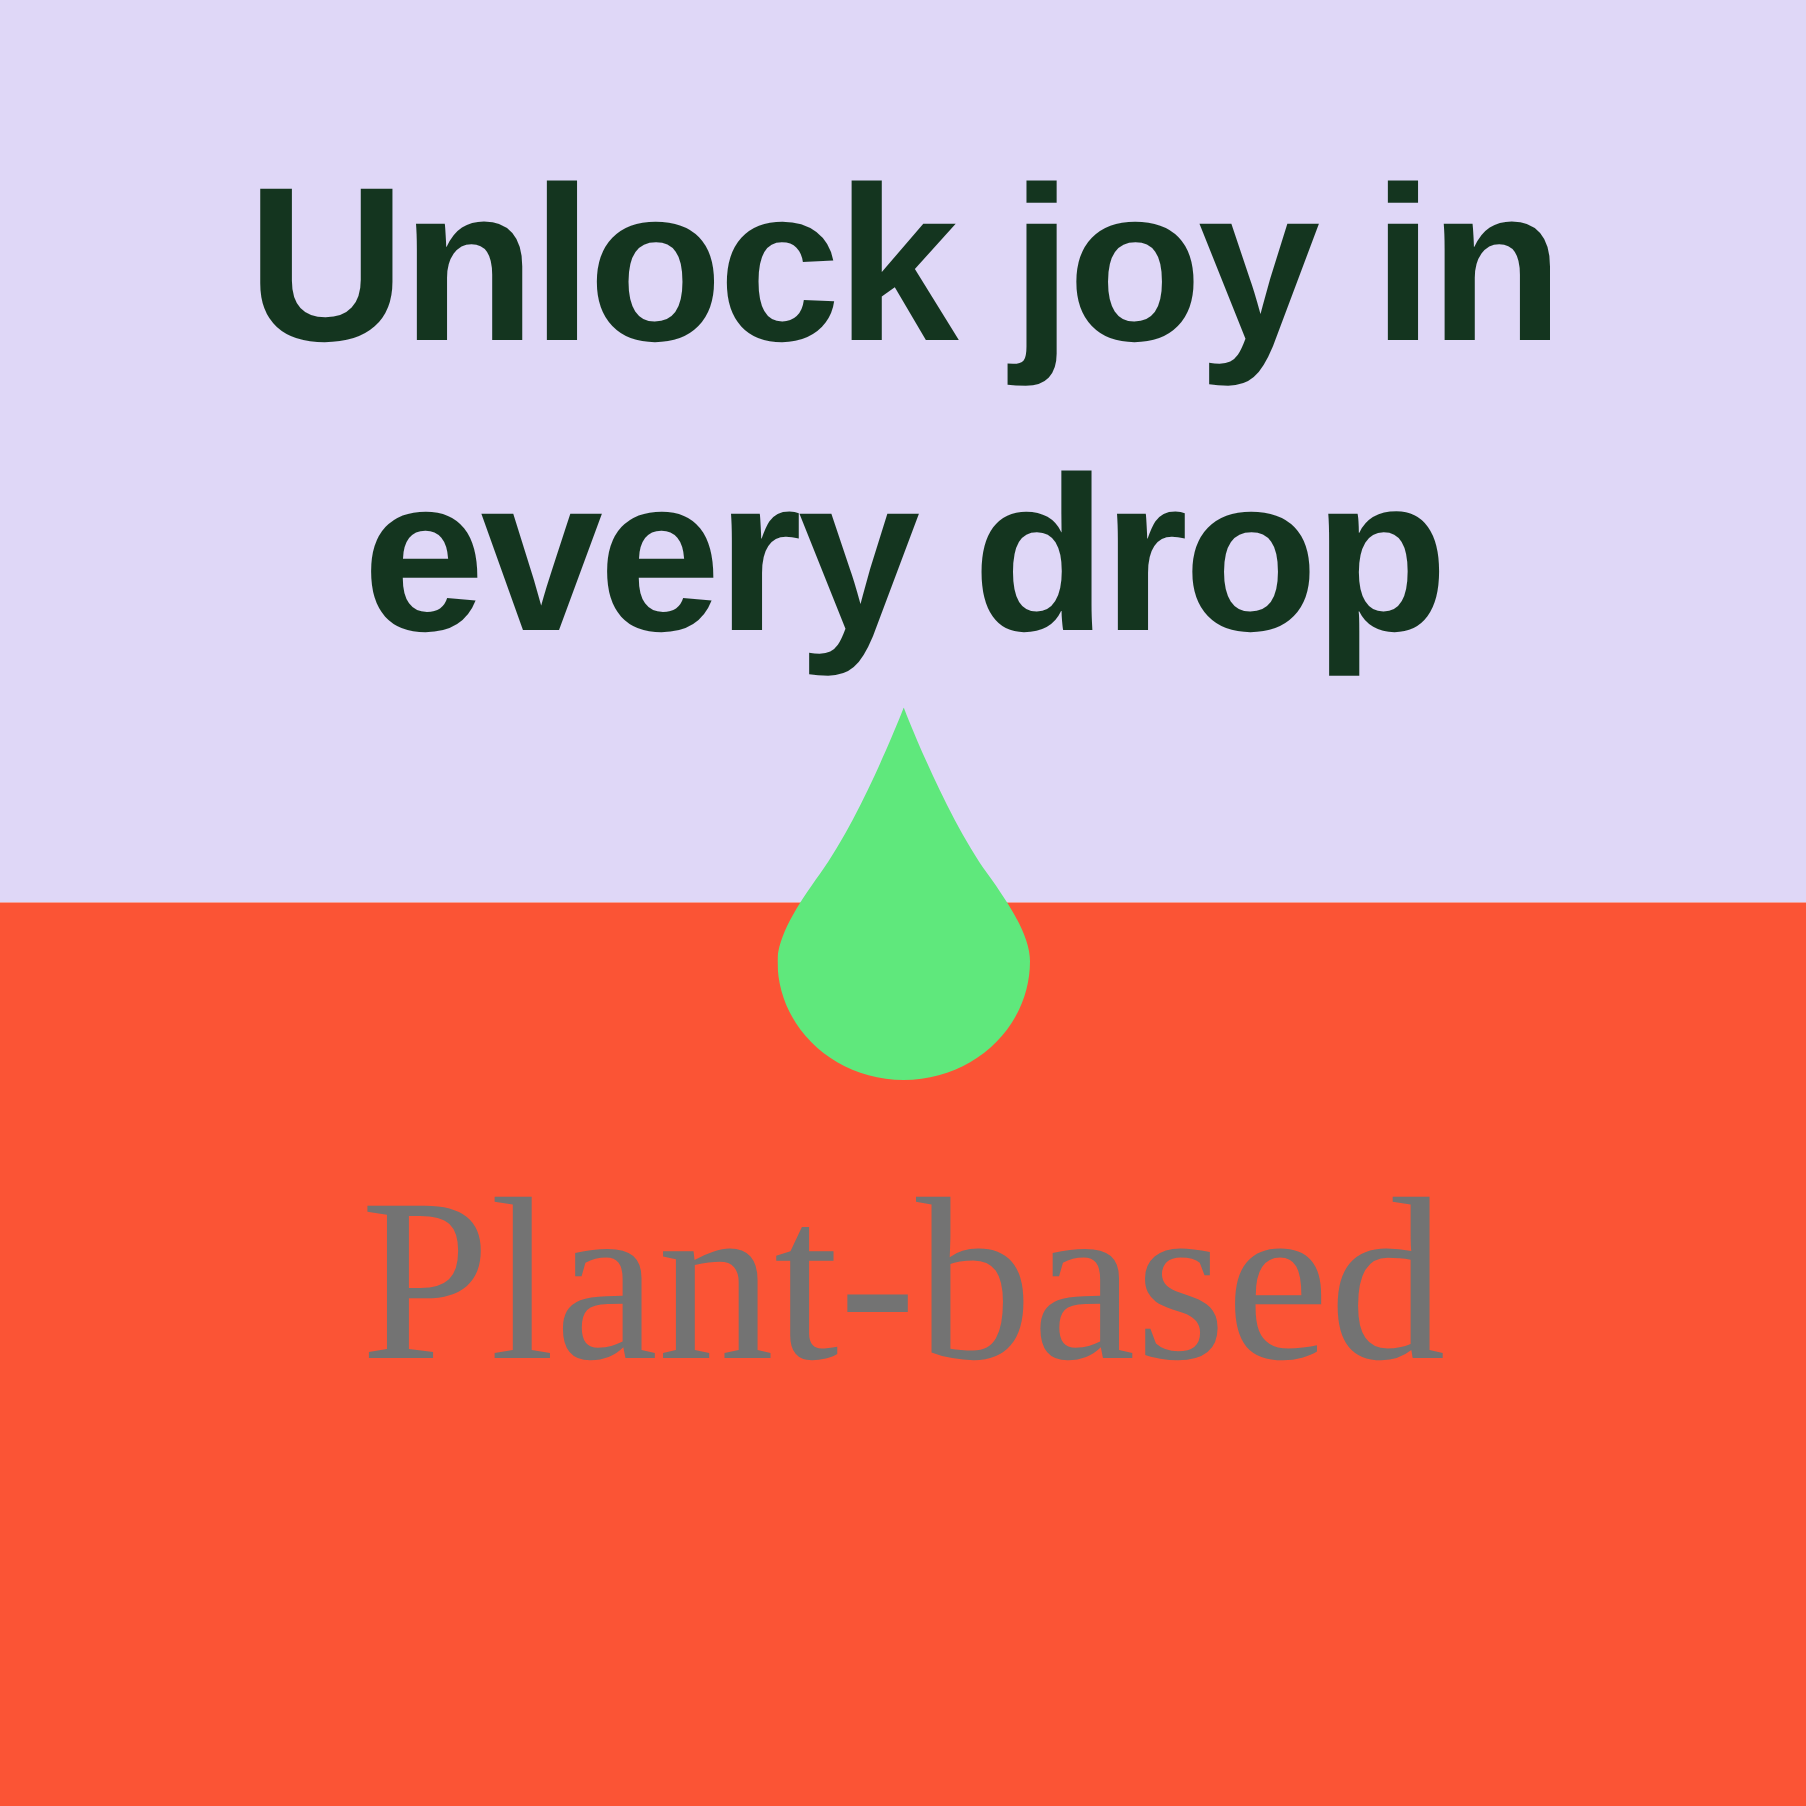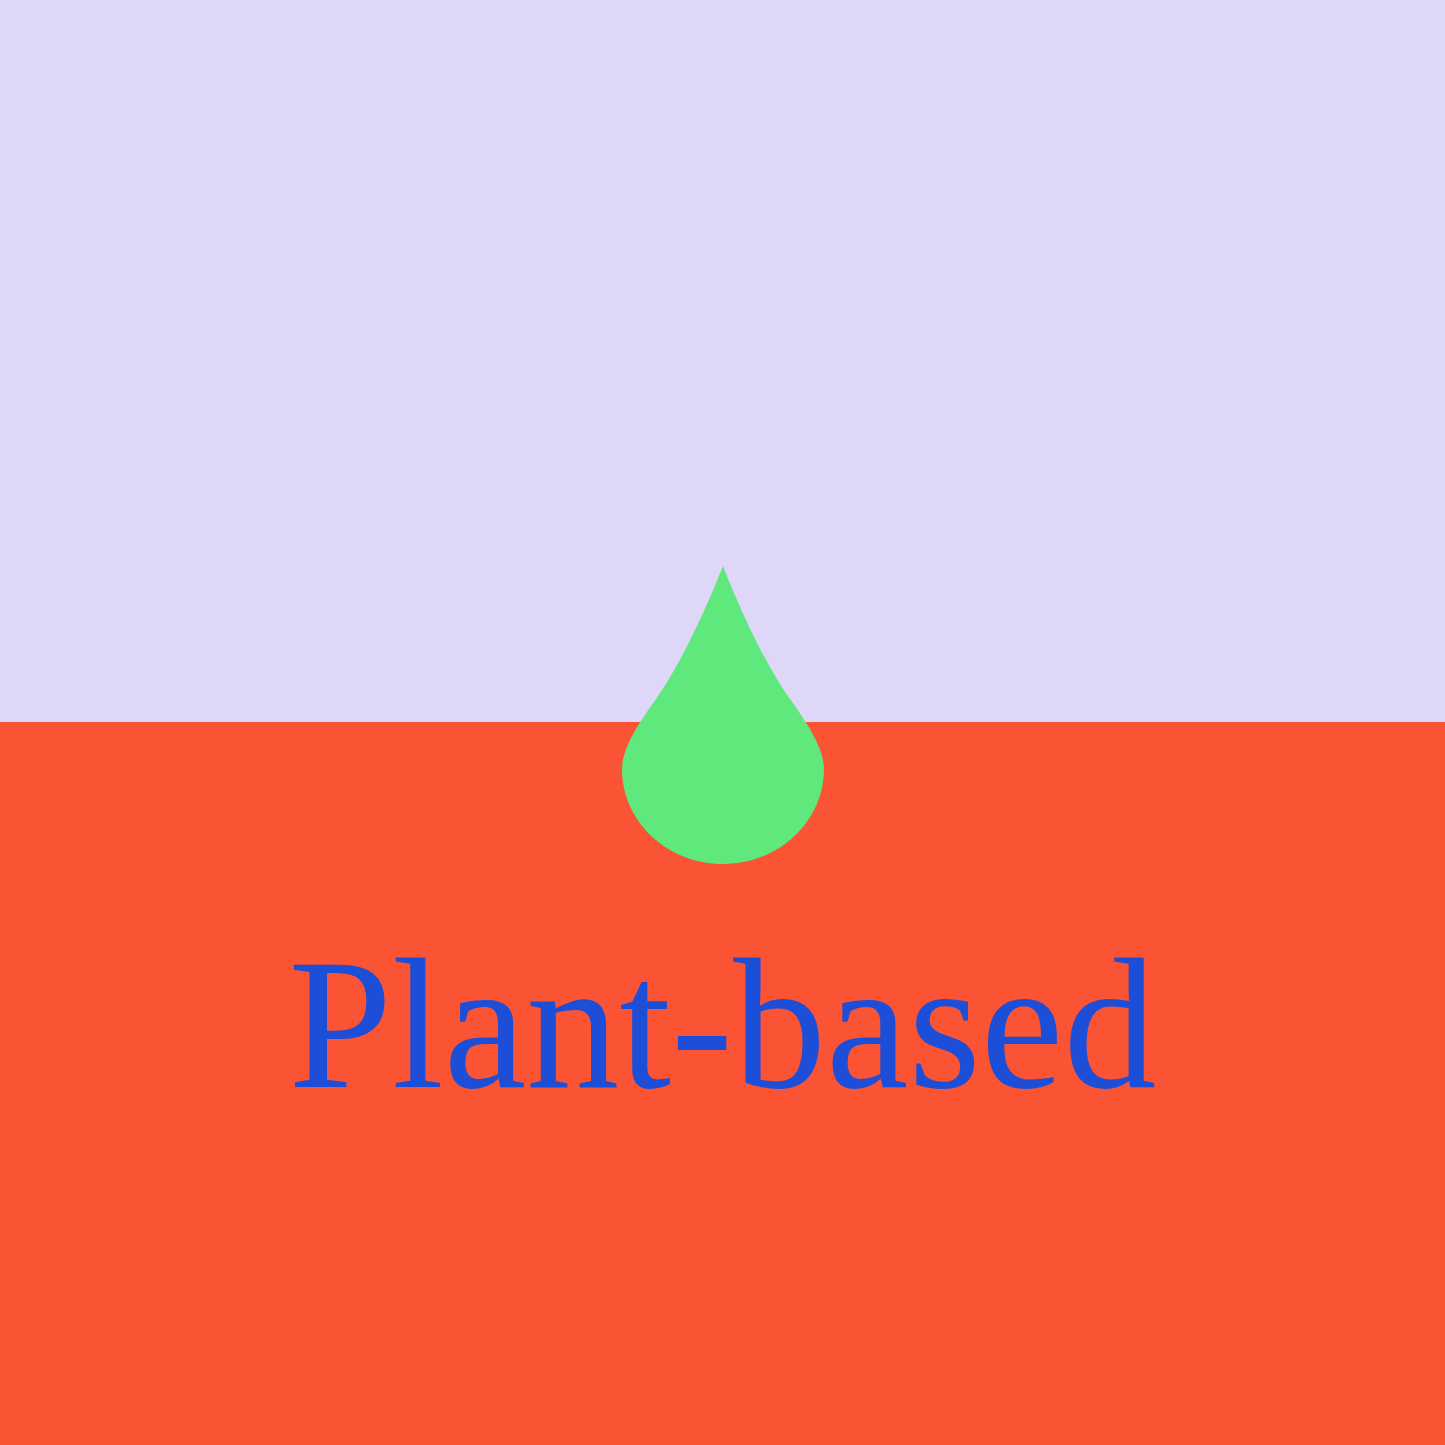--- a/index.html
+++ b/index.html
@@ -47,21 +47,21 @@
   }
   .headline .hl-line { display: block; }
 
   
   .subline {
     position: absolute;
     top: 905px;
     left: 0;
     width: 100%;
     text-align: center;
-    color: #1d4ed8;
+    color: #737373;
     font-family: "Liberation Serif", serif;
     font-weight: 400;
     font-size: 186px;
     line-height: 1.29;
     letter-spacing: 0px;
     white-space: nowrap;
   }
   .subline .sl-line { display: block; }
 
   
@@ -75,20 +75,24 @@
   .droplet-wrap svg { display: block; width: 100%; height: 100%; }
 </style>
 </head>
 <body>
 
 <div id="poster">
 
   <div class="band band-top"></div>
   <div class="band band-bottom"></div>
 
+  <div class="headline">
+    <span class="hl-line">Unlock joy in</span>
+    <span class="hl-line">every drop</span>
+  </div>
 
   <div class="droplet-wrap">
     <svg viewBox="0 0 202 298" xmlns="http://www.w3.org/2000/svg" aria-hidden="true">
       <path d="M101 0
                C101 0, 134 86, 168 133
                C186 158, 202 183, 202 203
                C202 255.5, 156.8 298, 101 298
                C45.2 298, 0 255.5, 0 203
                C0 183, 16 158, 34 133
                C68 86, 101 0, 101 0 Z" fill="#5FE87C"></path>

